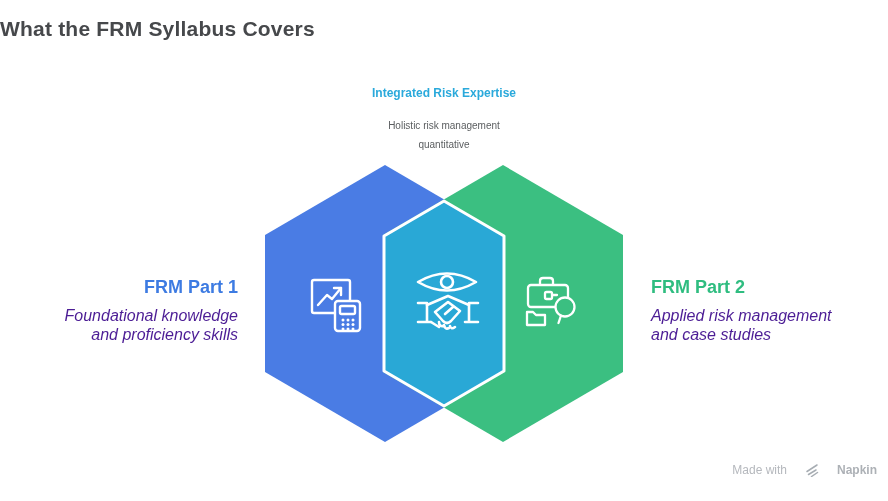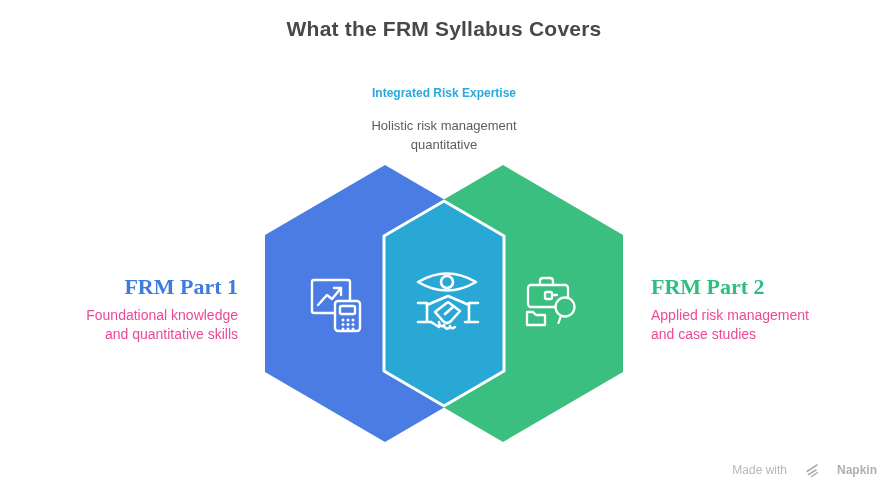--- a/index.html
+++ b/index.html
@@ -1,42 +1,42 @@
 <!DOCTYPE html>
 <html><head>
 <meta charset="utf-8">
 <style>
   html,body{margin:0;padding:0;background:#fff;}
   .canvas{
     position:relative;width:888px;height:501px;background:#ffffff;overflow:hidden;
     font-family:"Liberation Sans", sans-serif;
   }
   .title{
-    position:absolute;top:17px;left:0;width:888px;text-align:center;
+    position:absolute;top:17px;left:0;width:888px;
     font-size:21px;font-weight:700;color:#46484B;letter-spacing:.2px;
   }
   .center-heading{
     position:absolute;top:83px;left:0;width:888px;text-align:center;
     font-size:12px;font-weight:700;color:#2AA9DB;line-height:20px;
   }
   .center-desc{
     position:absolute;top:116px;left:0;width:888px;text-align:center;
-    font-size:13px;color:#5B5E60;line-height:19px;
+    font-size:10px;color:#5B5E60;line-height:19px;
   }
   .desc-line{display:block;}
   .label-left{
     position:absolute;top:277px;right:650px;width:230px;text-align:right;
   }
   .label-right{
     position:absolute;top:277px;left:651px;width:240px;text-align:left;
   }
-  .part-heading{font-size:22px;font-weight:700;line-height:20px;margin:0 0 9px 0;font-family:Liberation Serif, serif;}
+  .part-heading{font-size:18px;font-weight:700;line-height:20px;margin:0 0 9px 0;}
   .c-blue{color:#3D7BE2;}
   .c-green{color:#2FBD80;}
-  .part-desc{font-size:14px;color:#ec4899;line-height:19px;}
+  .part-desc{font-size:16px;color:#4c1d95;line-height:19px;font-style:italic;}
   .hex-layer{position:absolute;top:0;left:0;}
   .icon{position:absolute;}
   .watermark{
     position:absolute;right:11px;top:462px;display:flex;align-items:center;gap:18px;
     font-size:12px;color:#B5B8BD;
   }
   .watermark .brand{color:#ADB1B6;font-weight:bold;}
 </style>
 </head>
 <body>
@@ -103,21 +103,21 @@
   <div class="center-heading">Integrated Risk Expertise</div>
   <div class="center-desc">
     <span class="desc-line">Holistic risk management</span>
     <span class="desc-line">quantitative</span>
   </div>
 
   <div class="label-left">
     <div class="part-heading c-blue">FRM Part 1</div>
     <div class="part-desc">
       <span class="desc-line">Foundational knowledge</span>
-      <span class="desc-line">and quantitative skills</span>
+      <span class="desc-line">and proficiency skills</span>
     </div>
   </div>
 
   <div class="label-right">
     <div class="part-heading c-green">FRM Part 2</div>
     <div class="part-desc">
       <span class="desc-line">Applied risk management</span>
       <span class="desc-line">and case studies</span>
     </div>
   </div>

